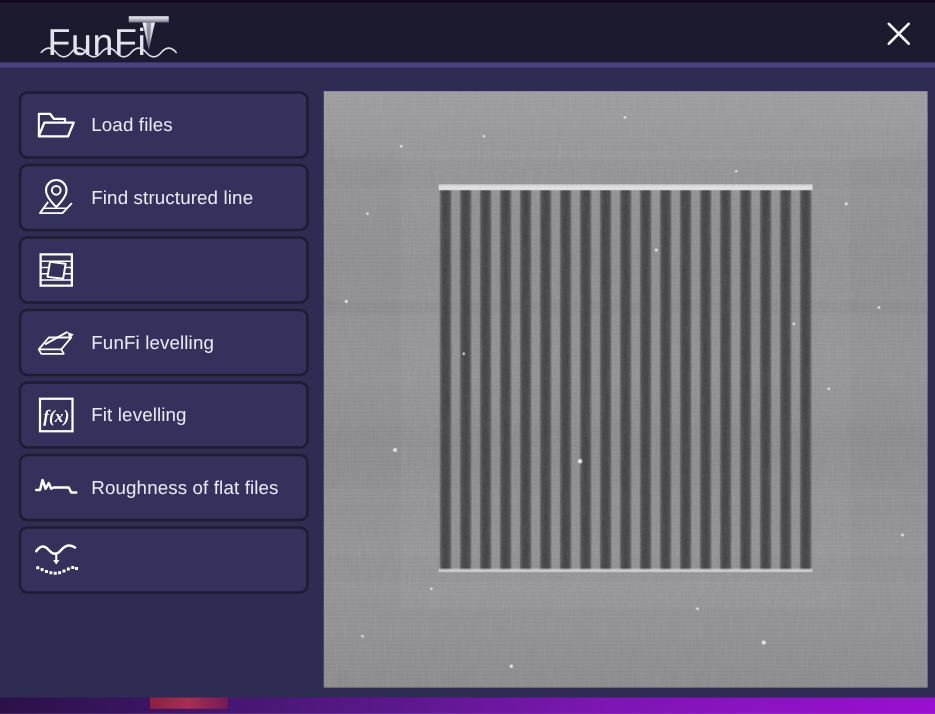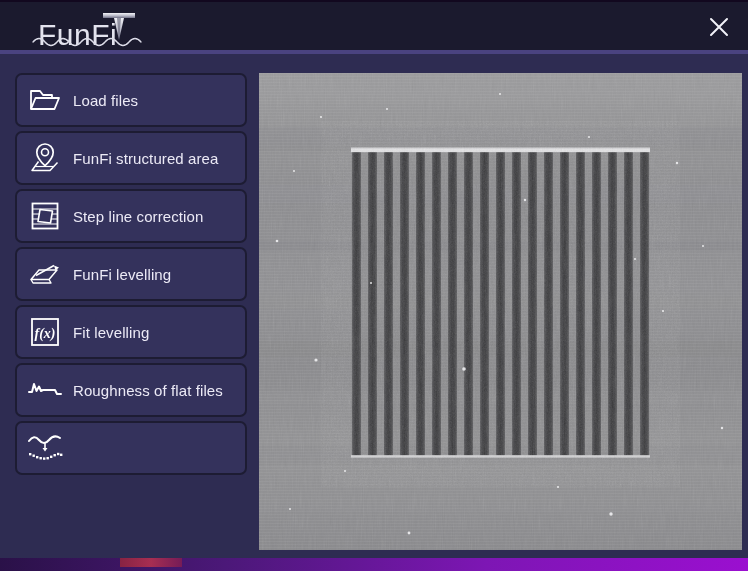--- a/index.html
+++ b/index.html
@@ -181,32 +181,31 @@
 
     <div class="tool-button">
       <span class="tool-icon">
         <svg width="30" height="32" viewBox="0 0 30 32">
           <path d="M15,2 a8.2,8.2 0 0,1 8.2,8.2 c0,6 -8.2,13.4 -8.2,13.4 s-8.2,-7.4 -8.2,-13.4 A8.2,8.2 0 0,1 15,2 Z" fill="none" stroke="#fff" stroke-width="1.7"></path>
           <circle cx="15" cy="10.2" r="3.5" fill="none" stroke="#fff" stroke-width="1.6"></circle>
           <path d="M8.5,19.5 L2,28.5 L20,28.5 L27.5,20.5" fill="none" stroke="#fff" stroke-width="1.5" stroke-linejoin="round"></path>
           <path d="M5.2,24.5 L23.5,24.5" fill="none" stroke="#fff" stroke-width="1.2"></path>
         </svg>
       </span>
-      <span class="tool-label">FunFi structured area</span>
+      <span class="tool-label">Find structured line</span>
     </div>
 
     <div class="tool-button">
       <span class="tool-icon">
         <svg width="28" height="28" viewBox="0 0 28 28">
           <rect x="1.5" y="1.5" width="25" height="25" fill="none" stroke="#fff" stroke-width="1.8"></rect>
           <path d="M1.5,7 L26.5,7 M1.5,12 L26.5,12 M1.5,17 L26.5,17 M1.5,22 L26.5,22" stroke="#fff" stroke-width="1.1"></path>
           <path d="M7,19.5 L9,7.5 L21.5,9 L19.5,21 Z" fill="#34325c" stroke="#fff" stroke-width="1.6" stroke-linejoin="round"></path>
         </svg>
       </span>
-      <span class="tool-label">Step line correction</span>
     </div>
 
     <div class="tool-button">
       <span class="tool-icon">
         <svg width="34" height="26" viewBox="0 0 34 26">
           <path d="M3,18.5 L11,9 L29,9 L21,18.5 Z" fill="none" stroke="#fff" stroke-width="1.5" stroke-linejoin="round"></path>
           <path d="M3,18.5 L5,22 L23,22 L21,18.5" fill="none" stroke="#fff" stroke-width="1.4" stroke-linejoin="round"></path>
           <path d="M8,14.5 L26,4.5" fill="none" stroke="#fff" stroke-width="1.5"></path>
           <path d="M26,4.5 L31,6.5 L27.5,9.5 Z" fill="#fff"></path>
         </svg>

